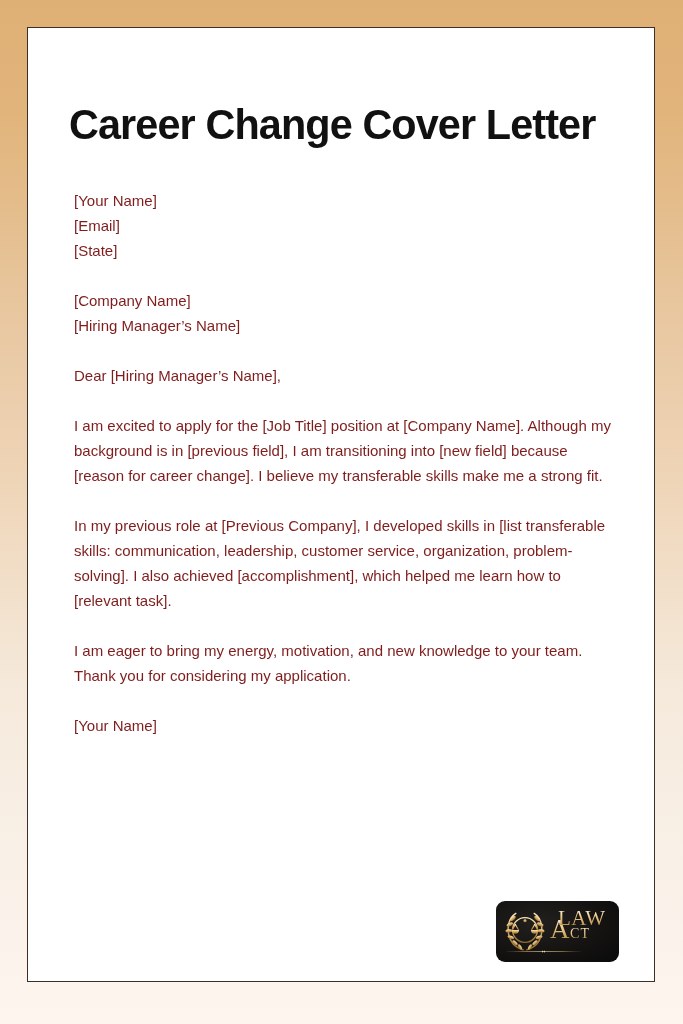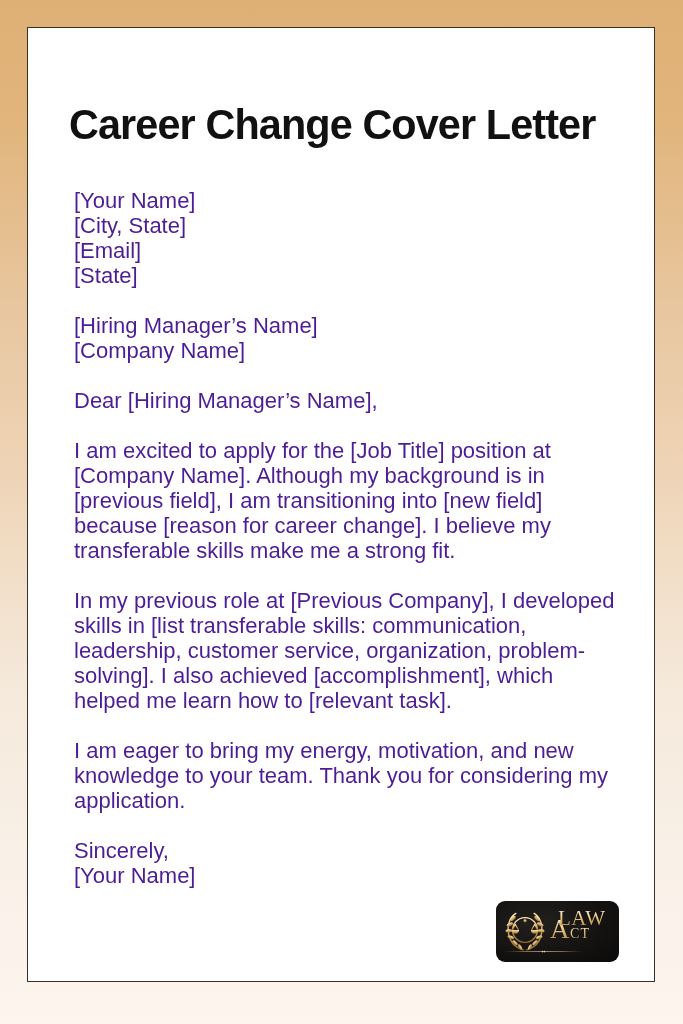--- a/index.html
+++ b/index.html
@@ -103,23 +103,23 @@
     transform-origin: left center;
   }
 
   
   #letter-body {
     position: absolute;
     left: 46px;
     top: 160px;
     width: 545px;
     font-family: "Liberation Sans", sans-serif;
-    font-size: 22px;
+    font-size: 15px;
     line-height: 25px;
-    color: #4c1d95;
+    color: #7f1d1d;
   }
   .blk { margin: 0; }
   .blk + .blk { margin-top: 25px; }
   .line { display: block; }
 
   
   #logo-badge {
     position: absolute;
     left: 468px;
     top: 873px;
@@ -204,42 +204,40 @@
 <div id="frame">
 
   <div id="page">
 
     <h1 id="doc-title">Career Change Cover Letter</h1>
 
     <div id="letter-body">
 
       <p class="blk">
         <span class="line">[Your Name]</span>
-        <span class="line">[City, State]</span>
         <span class="line">[Email]</span>
         <span class="line">[State]</span>
       </p>
 
       <p class="blk">
+        <span class="line">[Company Name]</span>
         <span class="line">[Hiring Manager’s Name]</span>
-        <span class="line">[Company Name]</span>
       </p>
 
       <p class="blk">
         <span class="line">Dear [Hiring Manager’s Name],</span>
       </p>
 
       <p class="blk">I am excited to apply for the [Job Title] position at [Company Name]. Although my background is in [previous field], I am transitioning into [new field] because [reason for career change]. I believe my transferable skills make me a strong fit.</p>
 
       <p class="blk">In my previous role at [Previous Company], I developed skills in [list transferable skills: communication, leadership, customer service, organization, problem-solving]. I also achieved [accomplishment], which helped me learn how to [relevant task].</p>
 
       <p class="blk">I am eager to bring my energy, motivation, and new knowledge to your team. Thank you for considering my application.</p>
 
       <p class="blk">
-        <span class="line">Sincerely,</span>
         <span class="line">[Your Name]</span>
       </p>
 
     </div>
 
     <div id="logo-badge">
       <div id="logo-inner">
 
         <svg id="logo-emblem" viewBox="0 0 100 100">
           <defs>

